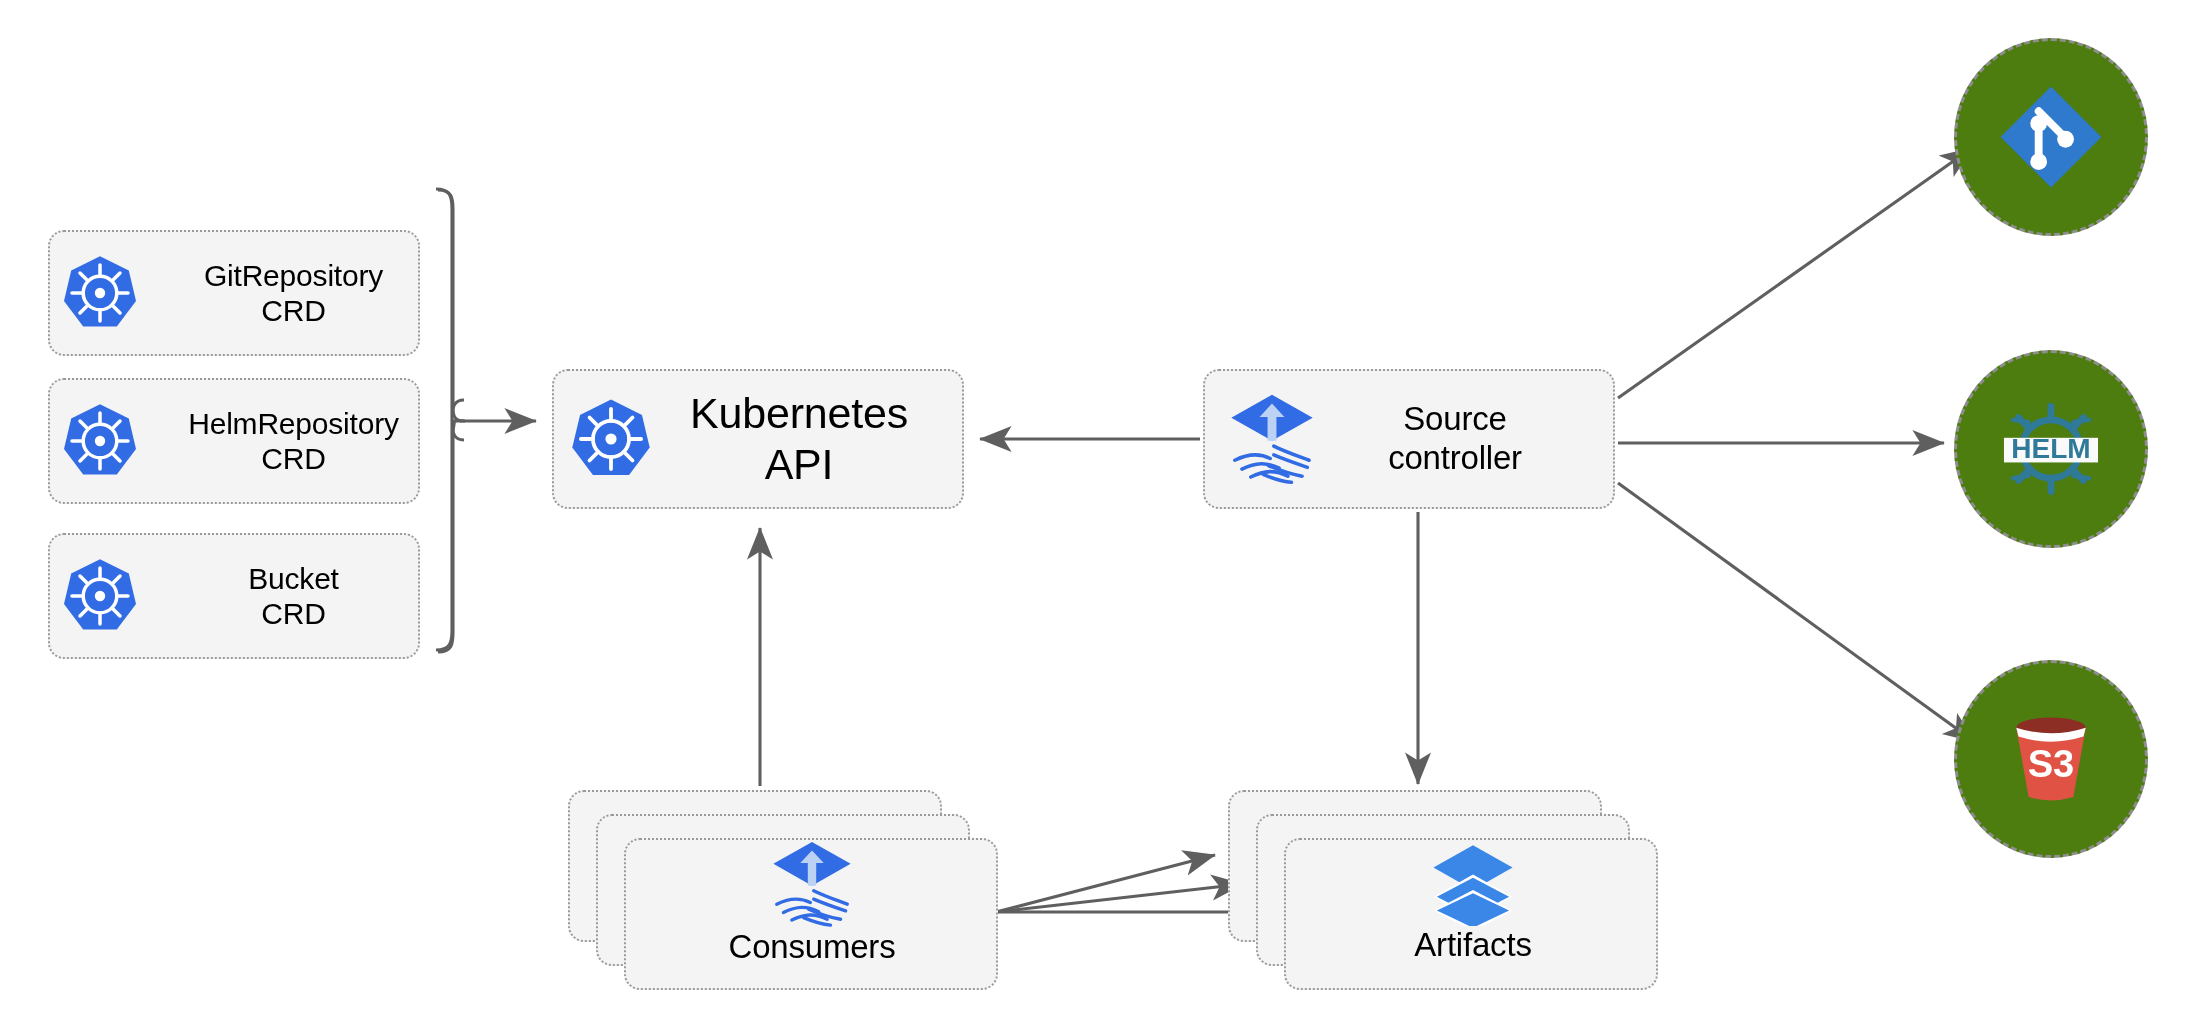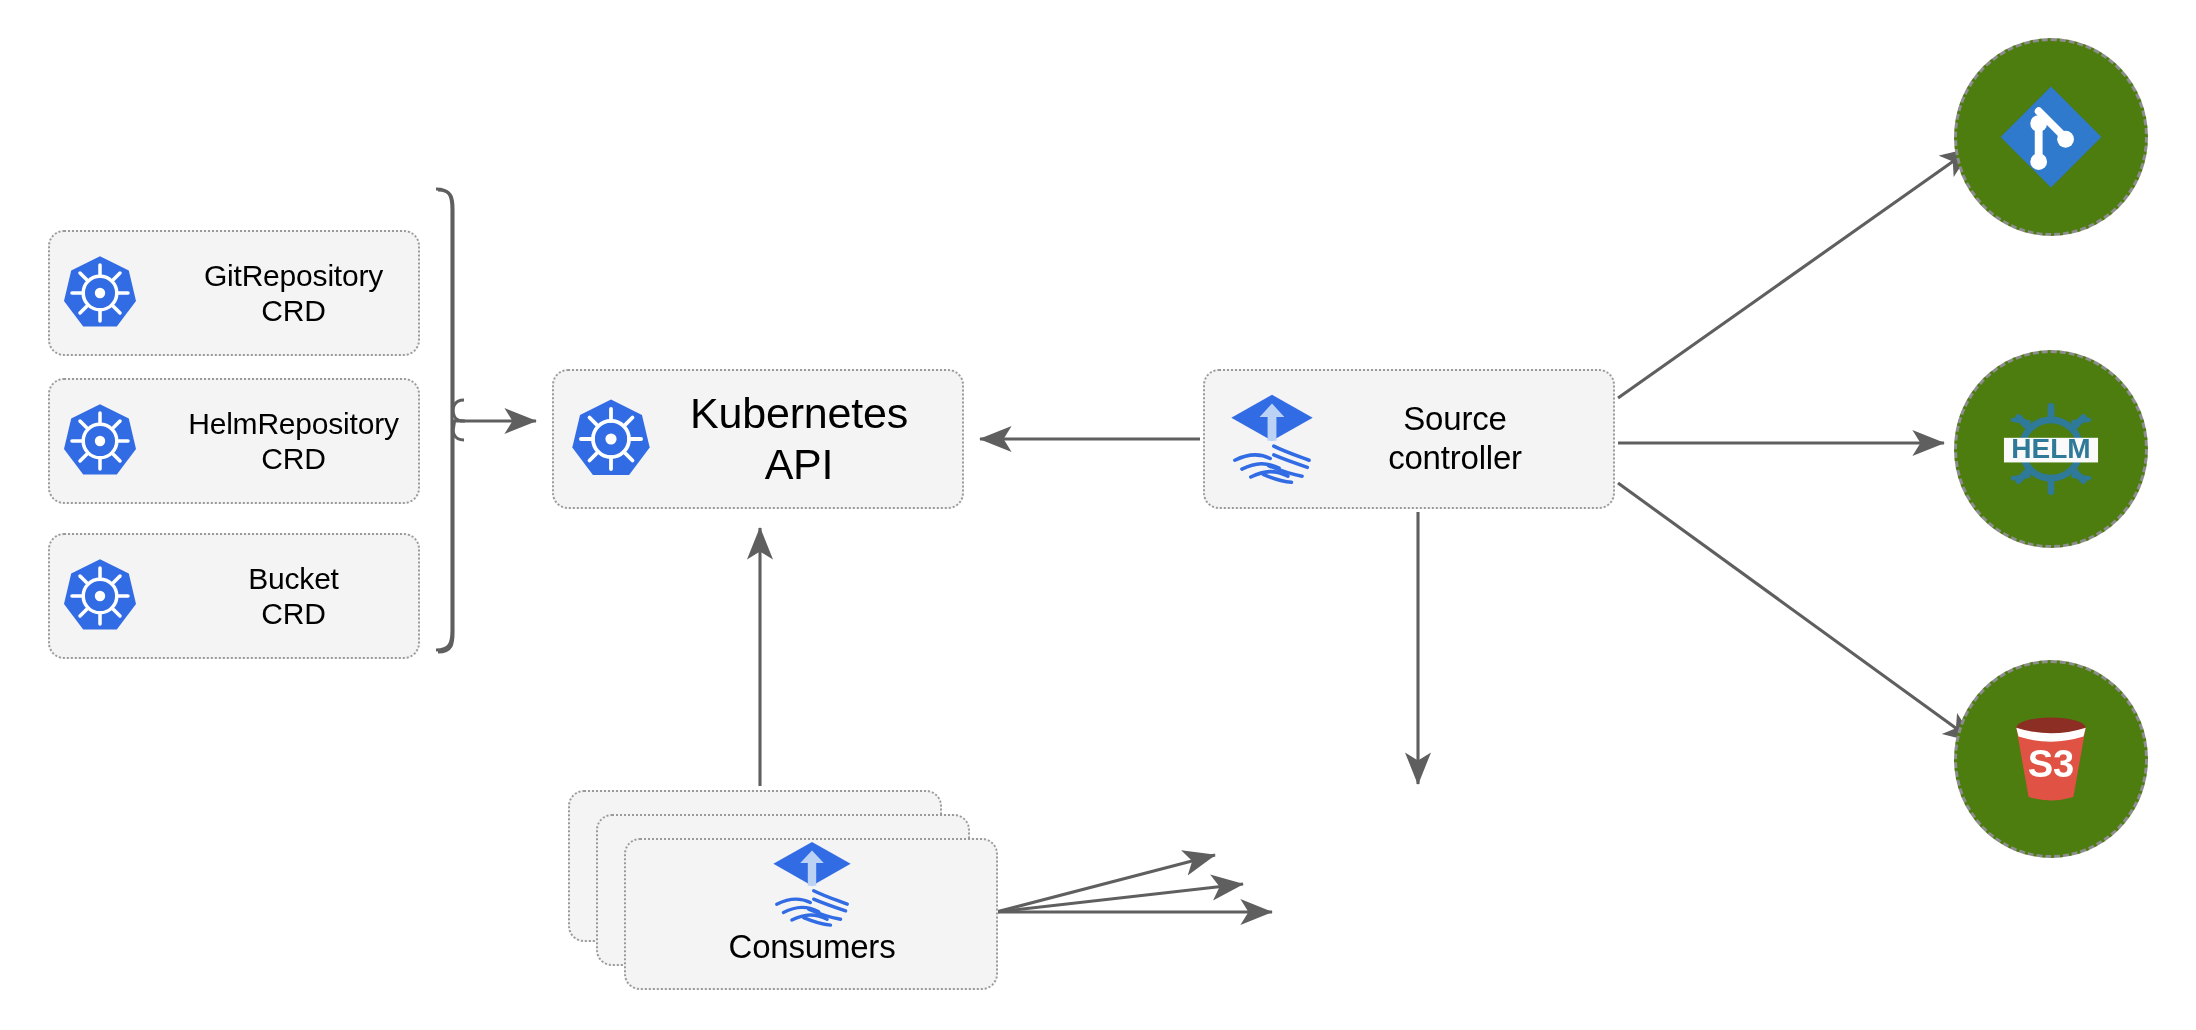--- a/index.html
+++ b/index.html
@@ -323,20 +323,36 @@
             <path d="M52,70 C66,76 78,80 90,84"></path>
             <path d="M46,82 C60,88 72,92 84,94"></path>
             <path d="M40,92 C52,97 62,100 72,101"></path>
           </g>
         </svg>
       </span>
       <span class="nlabel">Consumers</span>
     </div>
   </div>
 
+  <div class="stack" id="group-artifacts">
+    <div class="layer l1"></div>
+    <div class="layer l2"></div>
+    <div class="layer l3 front">
+      <span class="nicon">
+        <svg viewBox="0 0 100 100" width="100%" height="100%">
+          <polygon points="50,6 96,32 50,58 4,32" fill="#3B87E8"></polygon>
+          <polygon points="50,40 96,66 50,92 4,66" fill="#ffffff"></polygon>
+          <polygon points="50,44 92,66 50,88 8,66" fill="#3B87E8"></polygon>
+          <polygon points="50,58 96,82 50,106 4,82" fill="#ffffff"></polygon>
+          <polygon points="50,62 92,82 50,102 8,82" fill="#3B87E8"></polygon>
+        </svg>
+      </span>
+      <span class="nlabel">Artifacts</span>
+    </div>
+  </div>
 
   <div class="circle-node" id="node-git">
     <svg class="cicon" viewBox="0 0 100 100">
       <polygon points="50,5 95,50 50,95 5,50" fill="#2F7ACC"></polygon>
       <g stroke="#ffffff" stroke-width="7" fill="none" stroke-linecap="round">
         <line x1="39" y1="27" x2="62" y2="50"></line>
         <line x1="39" y1="38" x2="39" y2="72"></line>
       </g>
       <circle cx="39" cy="38" r="7.5" fill="#ffffff"></circle>
       <circle cx="39" cy="72" r="7.5" fill="#ffffff"></circle>

